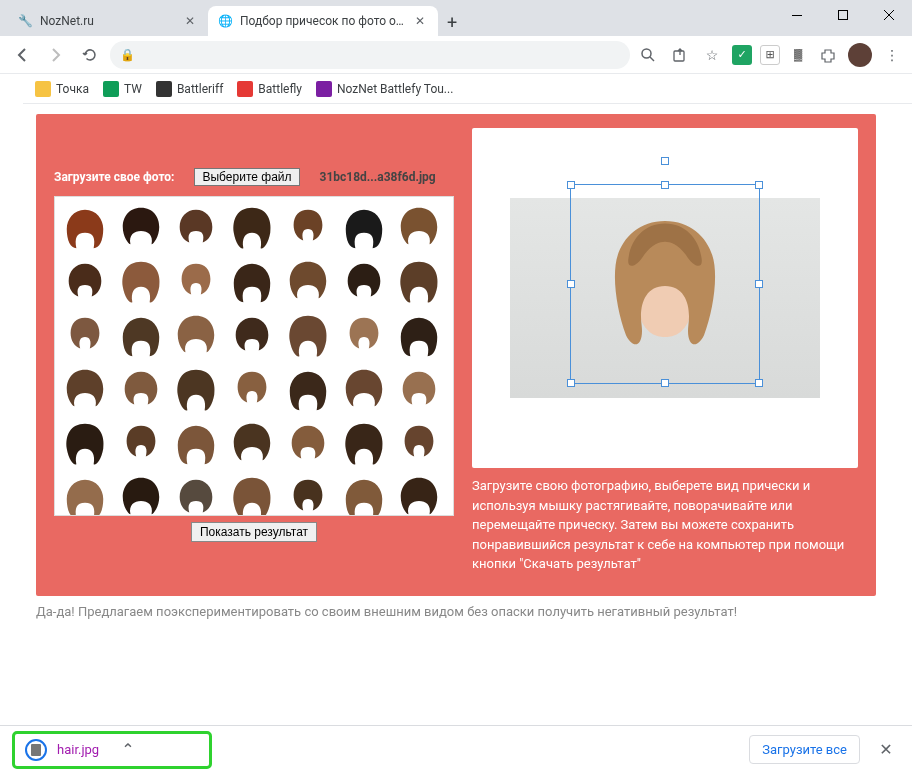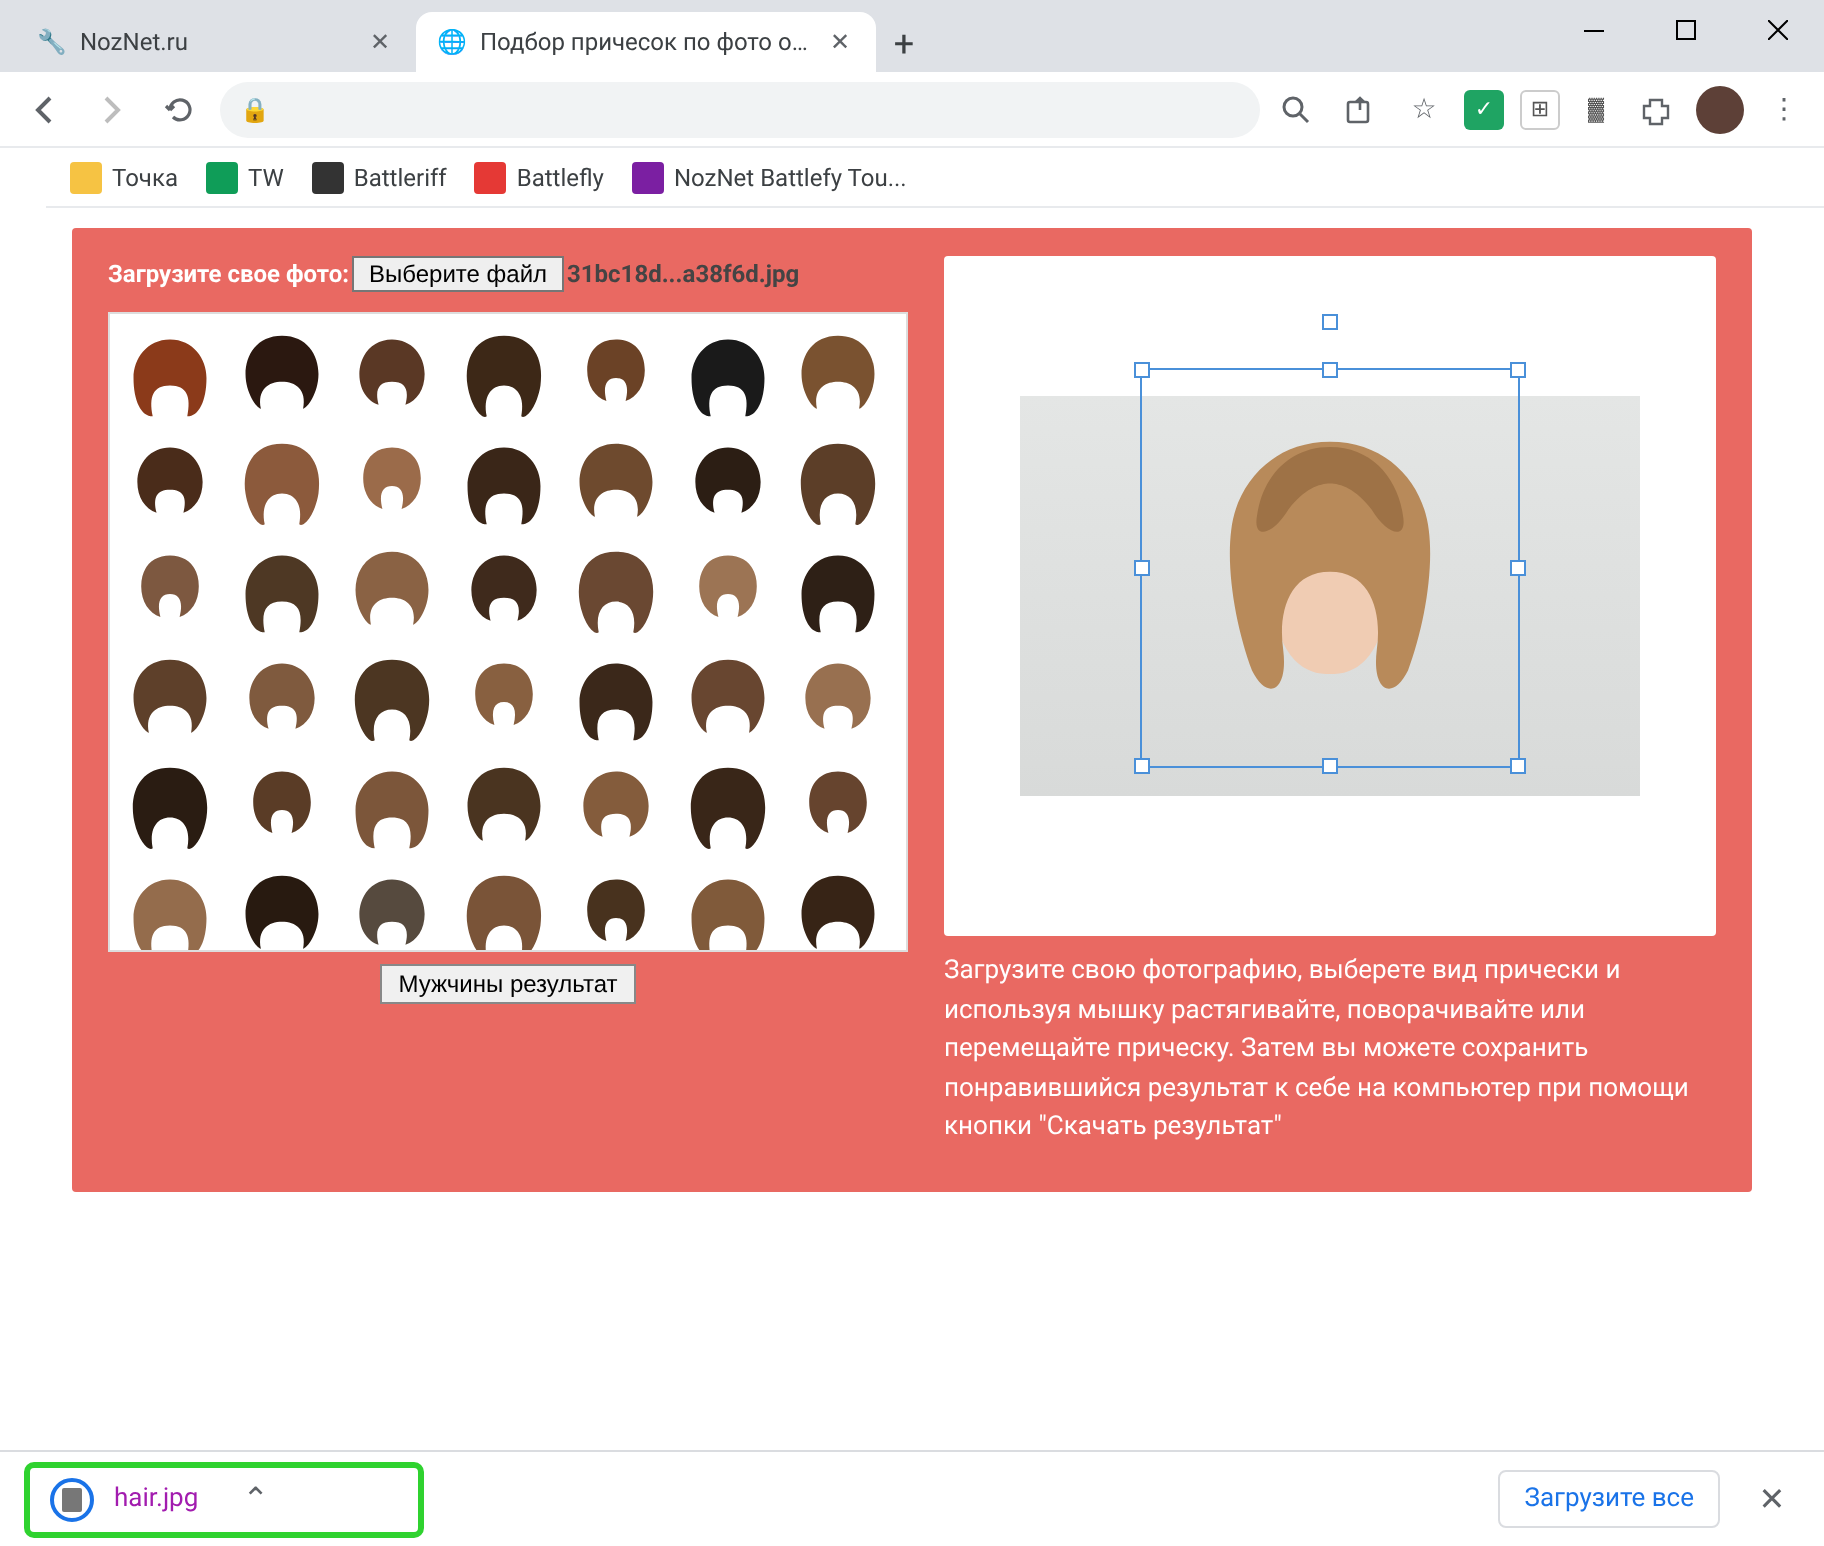--- a/index.html
+++ b/index.html
@@ -30,21 +30,21 @@
 
 
 .bookmarks { height: 30px; background: #fff; display: flex; align-items: center; gap: 14px; padding: 0 12px; border-bottom: 1px solid #e8eaed; margin-left: 23px; }
 .bookmark { display: flex; align-items: center; gap: 5px; font-size: 12px; color: #3c4043; }
 .bm-icon { width: 16px; height: 16px; border-radius: 2px; display: flex; align-items: center; justify-content: center; font-size: 10px; }
 
 
 .content { flex: 1; overflow-y: auto; background: #fff; padding: 10px 36px 0 36px; }
 .widget { background: #e96962; border-radius: 2px; padding: 14px 18px 22px 18px; display: flex; gap: 18px; }
 .left-col { flex: 0 0 400px; display: flex; flex-direction: column; }
-.upload-row { color: #fff; font-size: 12px; font-weight: bold; display: flex; align-items: center; gap: 2px; margin-bottom: 10px; }
+.upload-row { color: #fff; font-size: 12px; font-weight: bold; display: flex; align-items: center; gap: 20px; margin-bottom: 10px; margin-top: 40px; }
 .file-btn { background: #efefef; border: 1px solid #767676; padding: 1px 7px; font-size: 12px; color: #000; font-family: Arial; }
 .file-name { font-weight: bold; font-size: 12px; color: #444; }
 .gender-row { color: #fff; font-size: 12px; font-weight: bold; display: flex; align-items: center; gap: 2px; margin-bottom: 6px; }
 .gender-row input { margin: 0 2px; }
 .hair-grid-wrap { background: #fff; border: 1px solid #ddd; height: 320px; position: relative; overflow: hidden; }
 .hair-grid { height: 100%; overflow-y: scroll; padding: 6px; display: grid; grid-template-columns: repeat(7, 1fr); gap: 4px; }
 .hair-item { width: 48px; height: 50px; cursor: pointer; }
 .hair-svg { width: 100%; height: 100%; }
 .download-btn { align-self: center; margin-top: 6px; background: #f0f0f0; border: 1px solid #888; padding: 2px 8px; font-size: 12px; font-family: Arial; }
 .right-col { flex: 1; display: flex; flex-direction: column; }
@@ -314,21 +314,21 @@
                   <path d="M25 6 C16 6 10 12 10 22 C10 30 14 36 20 38 C18 30 20 26 25 26 C30 26 32 30 30 38 C36 36 40 30 40 22 C40 12 34 6 25 6 Z" fill="#48321e"></path>
                 </svg></div>
               <div class="hair-item"><svg class="hair-svg" viewBox="0 0 50 50">
                   <path d="M25 6 C13 6 6 16 6 26 C6 38 10 46 16 46 C14 36 16 30 25 30 C34 30 36 36 34 46 C40 46 44 38 44 26 C44 16 37 6 25 6 Z" fill="#805a3a"></path>
                 </svg></div>
               <div class="hair-item"><svg class="hair-svg" viewBox="0 0 50 50">
                   <path d="M25 4 C12 4 6 14 6 24 C6 34 12 42 14 42 C12 32 18 28 25 28 C32 28 38 32 36 42 C38 42 44 34 44 24 C44 14 38 4 25 4 Z" fill="#372416"></path>
                 </svg></div>
             </div>
         </div>
-        <button class="download-btn">Мужчины результат</button>
+        <button class="download-btn">Показать результат</button>
       </div>
       <div class="right-col">
         <div class="preview-box">
           <div class="photo">
             <div class="face"></div>
             <svg class="hairpiece" viewBox="0 0 100 110">
               <path d="M50 8 C28 8 14 24 12 42 C10 58 14 80 20 96 C26 108 34 104 32 88 C30 74 34 58 50 58 C66 58 70 74 68 88 C66 104 74 108 80 96 C86 80 90 58 88 42 C86 24 72 8 50 8 Z" fill="#b88a5a"></path>
               <path d="M50 10 C34 10 24 22 22 36 C20 46 28 44 34 34 C40 26 46 24 50 24 C54 24 60 26 66 34 C72 44 80 46 78 36 C76 22 66 10 50 10 Z" fill="#9e7246"></path>
             </svg>
           </div>
@@ -340,20 +340,21 @@
             <div class="handle ml"></div>
             <div class="handle mr"></div>
             <div class="handle bl"></div>
             <div class="handle bc"></div>
             <div class="handle br"></div>
           </div>
         </div>
         <div class="instructions">Загрузите свою фотографию, выберете вид прически и используя мышку растягивайте, поворачивайте или перемещайте прическу. Затем вы можете сохранить понравившийся результат к себе на компьютер при помощи кнопки "Скачать результат"</div>
       </div>
     </div>
+    <p class="teaser">Да-да! Предлагаем поэкспериментировать со своим внешним видом без опаски получить негативный результат!</p>
   </div>
 
   <div class="dl-shelf">
     <div class="dl-chip">
       <div class="dl-icon">
           <div class="dl-icon-inner"></div>
         </div>
       <span class="dl-name">hair.jpg</span>
       <span class="dl-chevron">⌃</span>
     </div>

